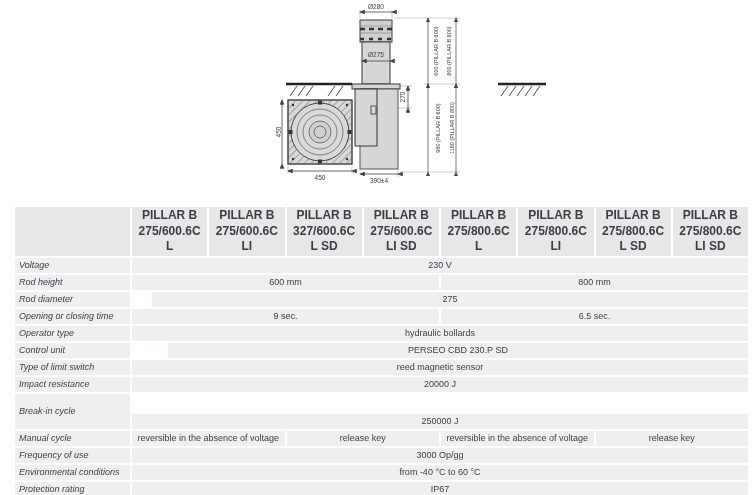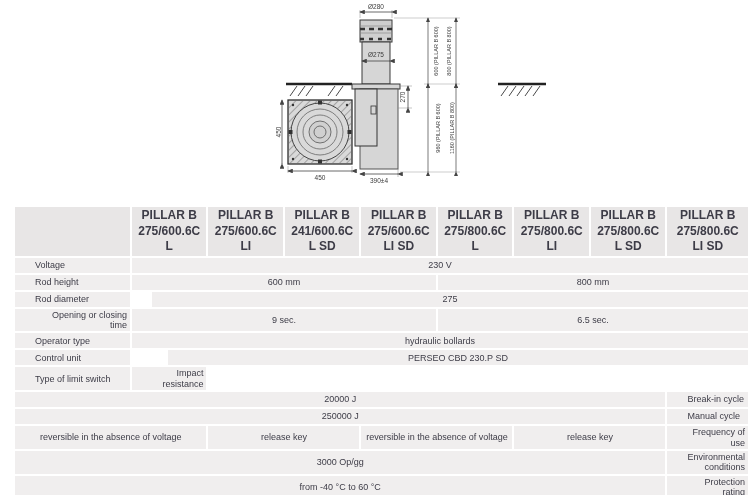--- a/index.html
+++ b/index.html
@@ -3,21 +3,21 @@
 <meta charset="utf-8">
 <style>
   html,body{margin:0;padding:0;background:#ffffff;}
   body{width:755px;height:495px;overflow:hidden;font-family:"Liberation Sans",sans-serif;}
   .diagram-wrap{width:755px;height:200px;}
   .spec-table{margin:7px 0 0 15px;width:733px;display:grid;
     grid-template-columns:115px repeat(8,1fr);gap:2px;
     font-size:9px;color:#3d3c47;}
   .cell{background:#f0eeee;display:flex;align-items:center;justify-content:center;
     text-align:center;padding:1px 3px;min-height:13px;line-height:1.15;}
-  .label-cell{justify-content:flex-start;text-align:right;padding-left:20px;}
+  .label-cell{justify-content:flex-start;text-align:center;padding-left:4px;font-style:italic;}
   .header-cell{background:#e8e6e6;font-weight:bold;font-size:12px;min-height:40px;line-height:1.3;}
   .corner-cell{background:#e8e6e6;}
   svg text{fill:#3a3a3a;font-family:"Liberation Sans",sans-serif;}
 </style>
 </head>
 <body>
 
 <div class="diagram-wrap">
 <svg width="755" height="200" viewBox="0 0 755 200">
   <defs>
@@ -120,45 +120,46 @@
     <text x="438" y="130" font-size="5.5" text-anchor="middle" transform="rotate(-90 438 128)">960 (PILLAR B 600)</text>
     <text x="452" y="130" font-size="5.5" text-anchor="middle" transform="rotate(-90 452 128)">1160 (PILLAR B 800)</text>
   </g>
 </svg>
 </div>
 
 <div class="spec-table">
     <div class="cell corner-cell"></div>
     <div class="cell header-cell">PILLAR B 275/600.6C L</div>
     <div class="cell header-cell">PILLAR B 275/600.6C LI</div>
-    <div class="cell header-cell">PILLAR B 241/600.6C L SD</div>
+    <div class="cell header-cell">PILLAR B 327/600.6C L SD</div>
     <div class="cell header-cell">PILLAR B 275/600.6C LI SD</div>
     <div class="cell header-cell">PILLAR B 275/800.6C L</div>
     <div class="cell header-cell">PILLAR B 275/800.6C LI</div>
     <div class="cell header-cell">PILLAR B 275/800.6C L SD</div>
     <div class="cell header-cell">PILLAR B 275/800.6C LI SD</div>
     <div class="cell label-cell">Voltage</div>
     <div class="cell" style="grid-column: span 8;">230 V</div>
     <div class="cell label-cell">Rod height</div>
     <div class="cell" style="grid-column: span 4;">600 mm</div>
     <div class="cell" style="grid-column: span 4;">800 mm</div>
     <div class="cell label-cell">Rod diameter</div>
     <div class="cell" style="grid-column: span 8; margin-left: 20px;">275</div>
     <div class="cell label-cell">Opening or closing time</div>
     <div class="cell" style="grid-column: span 4;">9 sec.</div>
     <div class="cell" style="grid-column: span 4;">6.5 sec.</div>
     <div class="cell label-cell">Operator type</div>
     <div class="cell" style="grid-column: span 8;">hydraulic bollards</div>
     <div class="cell label-cell">Control unit</div>
     <div class="cell" style="grid-column: span 8; margin-left: 36px;">PERSEO CBD 230.P SD</div>
     <div class="cell label-cell">Type of limit switch</div>
+    <div class="cell" style="grid-column: span 8;">reed magnetic sensor</div>
     <div class="cell label-cell">Impact resistance</div>
     <div class="cell" style="grid-column: span 8;">20000 J</div>
     <div class="cell label-cell">Break-in cycle</div>
-    <div class="cell" style="grid-column: span 8;">250000 J</div>
+    <div class="cell" style="grid-column: span 8; margin-top: 20px;">250000 J</div>
     <div class="cell label-cell">Manual cycle</div>
     <div class="cell" style="grid-column: span 2;">reversible in the absence of voltage</div>
     <div class="cell" style="grid-column: span 2;">release key</div>
     <div class="cell" style="grid-column: span 2;">reversible in the absence of voltage</div>
     <div class="cell" style="grid-column: span 2;">release key</div>
     <div class="cell label-cell">Frequency of use</div>
     <div class="cell" style="grid-column: span 8;">3000 Op/gg</div>
     <div class="cell label-cell">Environmental conditions</div>
     <div class="cell" style="grid-column: span 8;">from -40 °C to 60 °C</div>
     <div class="cell label-cell">Protection rating</div>

